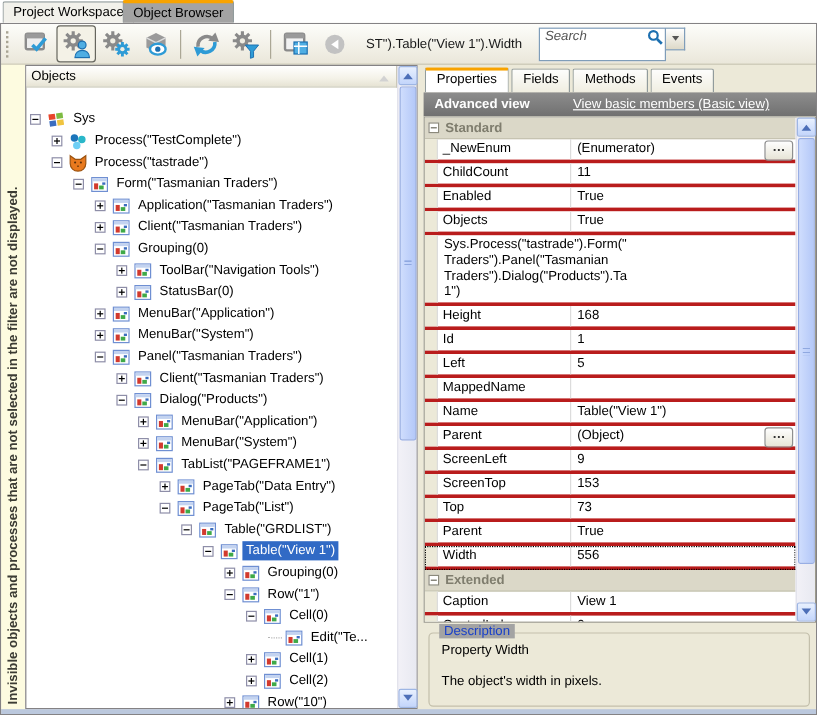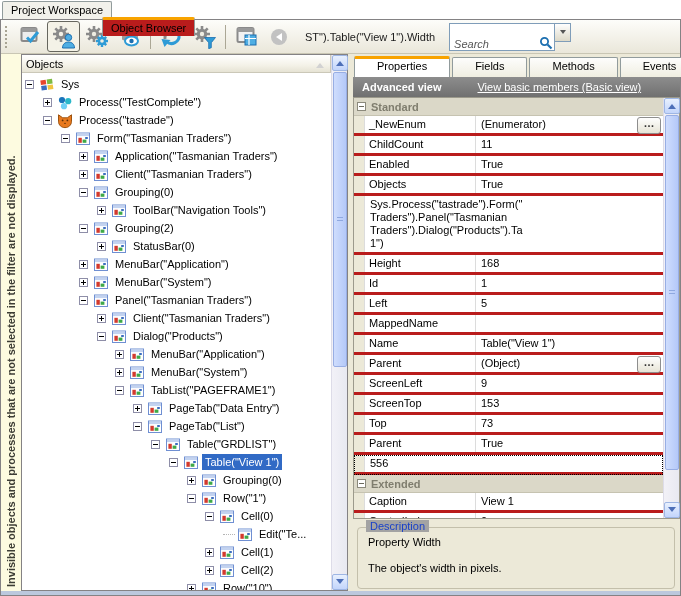--- a/index.html
+++ b/index.html
@@ -2,57 +2,57 @@
 <html><head>
 <meta charset="utf-8">
 <style>
   html,body{margin:0;padding:0}
   body{width:681px;height:596px;position:relative;overflow:hidden;
        font-family:"Liberation Sans",sans-serif;font-size:11px;color:#000;background:#fff}
   
   .tabstrip{position:absolute;top:0;left:0;right:0;height:19px;background:#fff;z-index:5}
   .dtab{position:absolute;box-sizing:border-box;height:18px;top:1px;line-height:15px;padding:1px 8px;
         border:1px solid #919B9C;border-bottom:none;border-radius:2px 2px 0 0;background:#F2F1EB;cursor:default}
-  .dtab.active{top:17px;height:19px;background:#b91c1c;border-top:3px solid #F8A300;z-index:6}
+  .dtab.active{top:0;height:19px;background:#a3a3a3;border-top:3px solid #F8A300;z-index:6}
   
   .main{position:absolute;top:19px;left:0;right:0;bottom:0;border:1px solid #848284;background:#ECE9D8;box-sizing:border-box}
   
   .toolbar{position:absolute;top:0;left:0;right:0;height:33px;background:linear-gradient(#FDFDFA,#EAE7DA);
            border-bottom:1px solid #C9C6B4;display:flex;align-items:center}
   .grip{width:4px;height:22px;margin:0 3px 0 4px;border-left:2px dotted #A8A493}
   .tbtn{width:31px;height:29px;display:flex;align-items:center;justify-content:center;border:1px solid transparent;border-radius:3px}
   .tbtn.active{border:1px solid #66665E;background:#F4F2E7}
   .tsep{width:1px;height:24px;background:#ABA795;margin:0 4px}
   .tbicon{width:24px;height:24px}
   .back-btn{width:16px;height:16px;border-radius:50%;background:#C2C2C2;margin-left:8px;
             display:flex;align-items:center;justify-content:center;flex:none}
   .back-arrow{width:0;height:0;border:4px solid transparent;border-right:6px solid #fff;margin-left:-4px}
   .crumb{margin-left:18px;color:#1a1a1a;white-space:nowrap}
   .search-wrap{display:flex;margin-left:14px}
-  .search-box{width:106px;height:28px;border:1px solid #7F9DB9;background:#fff;display:flex;align-items:flex-end;box-sizing:border-box}
+  .search-box{width:106px;height:28px;border:1px solid #7F9DB9;background:#fff;display:flex;align-items:flex-start;box-sizing:border-box}
   .search-box input{border:none;outline:none;flex:1;min-width:0;font:italic 11px "Liberation Sans",sans-serif;color:#333;padding:0 0 0 4px;background:transparent}
   .search-box input::placeholder{color:#555;font-style:italic}
   .mag{width:14px;height:14px;flex:none;margin-right:1px}
   .search-drop{width:16px;height:19px;border:1px solid #7F9DB9;border-left:none;background:linear-gradient(#FEFEFE,#DDD9C8);
                display:flex;align-items:center;justify-content:center;box-sizing:border-box}
   .drop-tri{width:0;height:0;border:3px solid transparent;border-top:4px solid #555;margin-top:3px}
   
   .content{position:absolute;top:34px;left:0;right:0;bottom:0}
   .bottom-strip{position:absolute;left:0;right:0;bottom:0;height:4px;background:#BBC8DD}
   
   .note{position:absolute;left:0;top:0;width:20px;bottom:4px;background:#FDFBE0;overflow:hidden}
   .note-text{position:absolute;left:0;top:537px;width:537px;height:20px;line-height:20px;
              transform:rotate(-90deg);transform-origin:0 0;font-weight:bold;color:#3C3C34;padding-left:4px;white-space:nowrap}
   
   .tree-panel{position:absolute;left:20px;top:0;width:327px;bottom:4px;border:1px solid #848284;background:#fff;box-sizing:border-box}
   .tree-header{position:absolute;top:0;left:0;right:16px;height:18px;box-sizing:border-box;
                background:linear-gradient(#FFFFFF,#F4F2E8 60%,#E6E3D4);border-bottom:1px solid #CBC8B8;border-right:1px solid #CBC8B8;
                display:flex;align-items:center;padding:0 4px}
   .sort-tri{margin-left:auto;width:0;height:0;border:4px solid transparent;border-bottom:5px solid #D2D2D2;margin-right:2px}
-  .tree-body{position:absolute;top:18px;left:0;right:16px;bottom:0;overflow:hidden;padding-top:2px}
+  .tree-body{position:absolute;top:18px;left:0;right:16px;bottom:0;overflow:hidden;padding-top:17px}
   .trow{height:18px;display:flex;align-items:center;white-space:nowrap}
   .toggle{width:9px;height:9px;box-sizing:border-box;border:1px solid #8E8EA8;background:#fff;position:relative;margin-right:3px;flex:none}
   .toggle .h{position:absolute;left:1px;top:3px;width:5px;height:1px;background:#000}
   .toggle .v{position:absolute;left:3px;top:1px;width:1px;height:5px;background:#000}
   .tspace{width:12px;flex:none;border-bottom:1px dotted #B5B5B5;height:1px;margin-right:0}
   .ticon{width:16px;height:15px;margin:0 3px 0 2px;flex:none}
   .tlabel{padding:1px 3px;line-height:14px}
   .trow.selected .tlabel{background:#316AC5;color:#fff}
   
   .vscroll{position:absolute;top:0;right:0;width:16px;bottom:0;background:linear-gradient(90deg,#F2F1F7,#E8E9F1);border-left:1px solid #DDDCE8;box-sizing:border-box}
@@ -61,21 +61,21 @@
   .sarrow.up{top:0}.sarrow.down{bottom:0}
   .sarrow .tri-up{width:0;height:0;border:4px solid transparent;border-bottom:5px solid #4D6FB8;margin-top:-3px}
   .sarrow .tri-down{width:0;height:0;border:4px solid transparent;border-top:5px solid #4D6FB8;margin-bottom:-3px}
   .sthumb{position:absolute;left:1px;width:14px;border:1px solid #98AEE4;border-radius:2px;box-sizing:border-box;
           background:linear-gradient(90deg,#CFDDFD,#B4C8F8)}
   .sthumb::after{content:"";position:absolute;left:3px;right:3px;top:50%;margin-top:-3px;height:6px;
                  background:repeating-linear-gradient(#8FA8E0 0 1px,transparent 1px 3px)}
   
   .right-panel{position:absolute;left:352px;top:0;right:0;bottom:4px}
   .ptabs{position:absolute;top:2px;left:1px;height:21px;display:flex;gap:2px}
-  .ptab{box-sizing:border-box;height:20px;margin-top:1px;padding:2px 22px;border:1px solid #919B9C;border-bottom:none;
+  .ptab{box-sizing:border-box;height:20px;margin-top:1px;padding:2px 9px;border:1px solid #919B9C;border-bottom:none;
         border-radius:2px 2px 0 0;background:linear-gradient(#FDFDFC,#F0EEE1)}
   .ptab.active{height:21px;margin-top:0;background:#fff;border-top:3px solid #F8A300;padding-top:1px}
   .advbar{position:absolute;top:23px;left:0;right:0;height:20px;background:linear-gradient(#8D8D8D,#707070);
           color:#fff;display:flex;align-items:center;padding:0 9px;box-sizing:border-box}
   .advbar .title{font-weight:bold;margin-right:36px}
   .advbar .link{color:#fff;text-decoration:underline;cursor:pointer}
   .pgrid{position:absolute;top:43px;left:0;right:0;height:422px;background:#fff;border:1px solid #9C9A8C;box-sizing:border-box}
   .pgrid-body{position:absolute;top:0;left:0;right:16px;bottom:0;overflow:hidden}
   .psec{height:18px;box-sizing:border-box;background:#DBD8C8;border-bottom:1px solid #C6C3B1;display:flex;align-items:center;
         color:#7F7D6E;font-weight:bold}
@@ -307,33 +307,20 @@
             </span>
             <span class="ticon"><svg viewBox="0 0 16 16">
                 <rect x="1.5" y="2" width="13" height="11.5" fill="#fff" stroke="#6F8FD2"></rect>
                 <rect x="2" y="2.5" width="12" height="2.6" fill="#C3D3F0"></rect>
                 <rect x="3.4" y="6.8" width="3.4" height="5" fill="#D23A2E"></rect>
                 <rect x="7.6" y="8.6" width="3.8" height="3.2" fill="#3FA948"></rect>
                 <rect x="10.2" y="6" width="2.6" height="2" fill="#3B6DBF"></rect>
               </svg></span>
             <span class="tlabel">ToolBar("Navigation Tools")</span>
           </div>
-          <div class="trow" style="padding-left: 57px;">
-            <span class="toggle">
-              <i class="h"></i>
-            </span>
-            <span class="ticon"><svg viewBox="0 0 16 16">
-                <rect x="1.5" y="2" width="13" height="11.5" fill="#fff" stroke="#6F8FD2"></rect>
-                <rect x="2" y="2.5" width="12" height="2.6" fill="#C3D3F0"></rect>
-                <rect x="3.4" y="6.8" width="3.4" height="5" fill="#D23A2E"></rect>
-                <rect x="7.6" y="8.6" width="3.8" height="3.2" fill="#3FA948"></rect>
-                <rect x="10.2" y="6" width="2.6" height="2" fill="#3B6DBF"></rect>
-              </svg></span>
-            <span class="tlabel">Grouping(2)</span>
-          </div>
           <div class="trow" style="padding-left: 75px; text-align: right;">
             <span class="toggle">
               <i class="h"></i>
               <i class="v"></i>
             </span>
             <span class="ticon"><svg viewBox="0 0 16 16">
                 <rect x="1.5" y="2" width="13" height="11.5" fill="#fff" stroke="#6F8FD2"></rect>
                 <rect x="2" y="2.5" width="12" height="2.6" fill="#C3D3F0"></rect>
                 <rect x="3.4" y="6.8" width="3.4" height="5" fill="#D23A2E"></rect>
                 <rect x="7.6" y="8.6" width="3.8" height="3.2" fill="#3FA948"></rect>
@@ -703,20 +690,21 @@
               <span class="pname">Top</span>
               <span class="pval">73</span>
             </div>
             <div class="prow">
               <span class="pmargin"></span>
               <span class="pname">Parent</span>
               <span class="pval">True</span>
             </div>
             <div class="prow selected">
               <span class="pmargin"></span>
+              <span class="pname">Width</span>
               <span class="pval">556</span>
             </div>
             <div class="psec">
               <span class="toggle">
                 <i class="h"></i>
               </span>
               <span>Extended</span>
             </div>
             <div class="prow">
               <span class="pmargin"></span>

